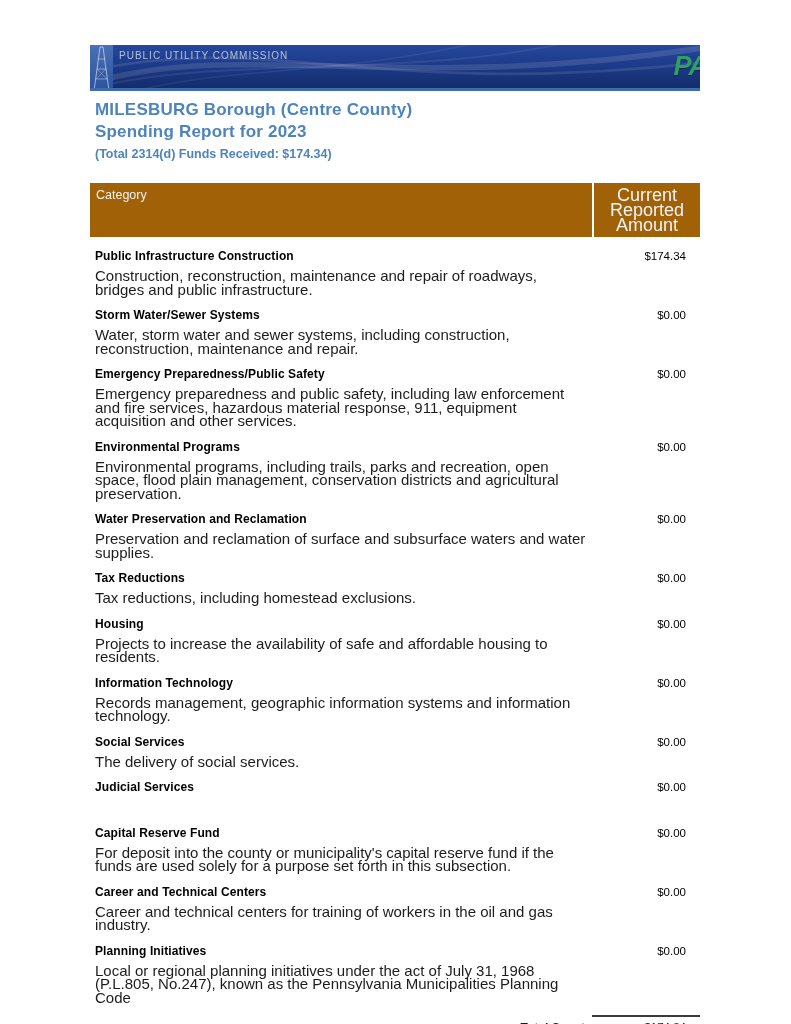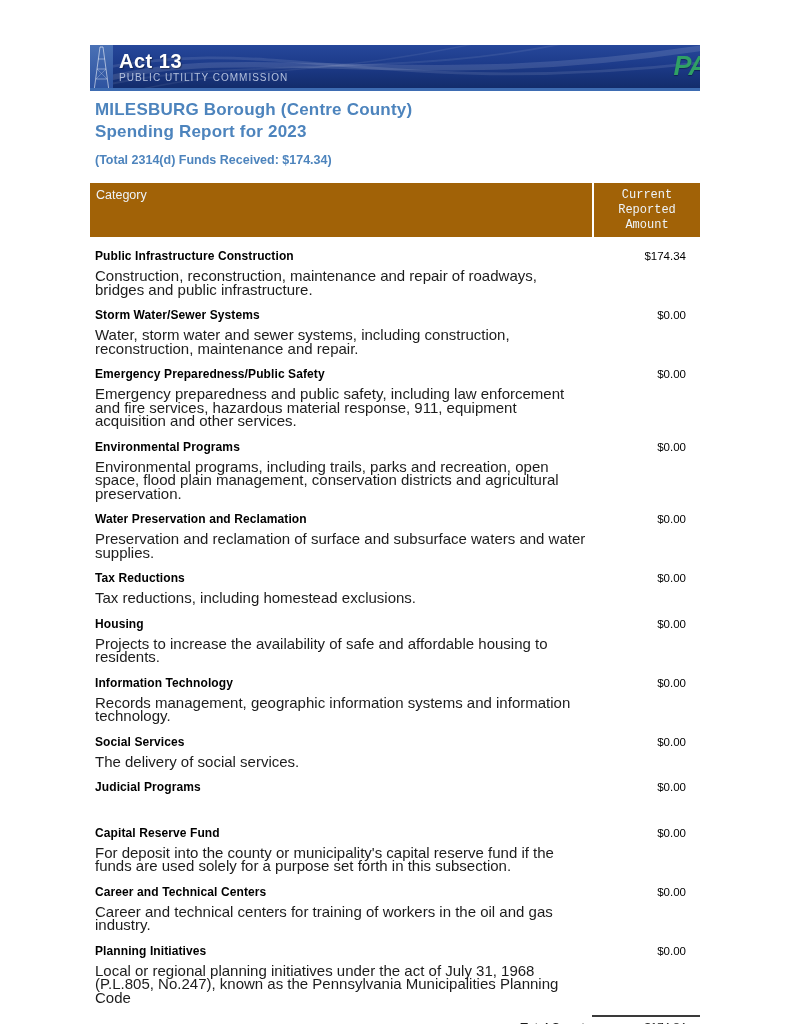--- a/index.html
+++ b/index.html
@@ -46,37 +46,37 @@
   }
 
   
   .titles { position: absolute; left: 95px; top: 99px; width: 605px; }
   .title-main {
     color: #4d84bd; font-weight: bold; font-size: 17px; line-height: 22px;
     letter-spacing: 0.2px;
   }
   .title-sub {
     color: #4d84bd; font-weight: bold; font-size: 12.5px; line-height: 16px;
-    margin-top: 9px;
+    margin-top: 3px;
   }
 
   
   .report-table { position: absolute; left: 90px; top: 183px; width: 610px; }
   .thead {
     display: flex; height: 54px;
     background: #a16207; color: #eef4fa;
   }
   .th-category {
     flex: 1; font-size: 12.5px; padding: 5px 0 0 6px;
   }
   .th-amount {
     width: 108px; border-left: 2px solid #ffffff;
-    font-size: 12px; line-height: 15px;
+    font-size: 18px; line-height: 15px;
     display: flex; align-items: center; justify-content: center;
-    text-align: center; padding: 2px 6px; font-family: Liberation Mono, monospace;
+    text-align: center; padding: 2px 6px;
   }
   .tbody { padding-top: 11px; }
   .trow { margin-bottom: 11px; }
   .trow-top { display: flex; align-items: flex-start; }
   .row-category {
     flex: 1; font-size: 12px; font-weight: bold; color: #000;
     line-height: 16px; padding-left: 5px; letter-spacing: 0.1px;
   }
   .row-amount {
     width: 108px; text-align: right; padding-right: 14px;
@@ -127,21 +127,20 @@
         <line x1="19" y1="46" x2="13" y2="2" stroke="rgba(255,255,255,0.55)" stroke-width="1"></line>
         <line x1="10" y1="2" x2="13" y2="2" stroke="rgba(255,255,255,0.6)" stroke-width="1"></line>
         <line x1="6" y1="34" x2="17" y2="34" stroke="rgba(255,255,255,0.4)" stroke-width="1"></line>
         <line x1="7" y1="24" x2="16" y2="24" stroke="rgba(255,255,255,0.4)" stroke-width="1"></line>
         <line x1="8" y1="14" x2="15" y2="14" stroke="rgba(255,255,255,0.4)" stroke-width="1"></line>
         <line x1="6" y1="34" x2="16" y2="24" stroke="rgba(255,255,255,0.3)" stroke-width="0.8"></line>
         <line x1="17" y1="34" x2="7" y2="24" stroke="rgba(255,255,255,0.3)" stroke-width="0.8"></line>
       </svg>
     </div>
     <div class="banner-text">
-      <div class="banner-act">Act 13</div>
       <div class="banner-comm">PUBLIC UTILITY COMMISSION</div>
     </div>
     <div class="pa-logo">PA</div>
   </div>
 
   <div class="titles">
     <div class="title-main">MILESBURG Borough (Centre County)</div>
     <div class="title-main">Spending Report for 2023</div>
     <div class="title-sub">(Total 2314(d) Funds Received: $174.34)</div>
   </div>
@@ -221,21 +220,21 @@
       <div class="trow">
         <div class="trow-top">
           <div class="row-category">Social Services</div>
           <div class="row-amount">$0.00</div>
         </div>
         <div class="row-desc">The delivery of social services.</div>
       </div>
 
       <div class="trow">
         <div class="trow-top">
-          <div class="row-category">Judicial Programs</div>
+          <div class="row-category">Judicial Services</div>
           <div class="row-amount">$0.00</div>
         </div>
         <div class="row-desc"></div>
       </div>
 
       <div class="trow">
         <div class="trow-top">
           <div class="row-category">Capital Reserve Fund</div>
           <div class="row-amount">$0.00</div>
         </div>

